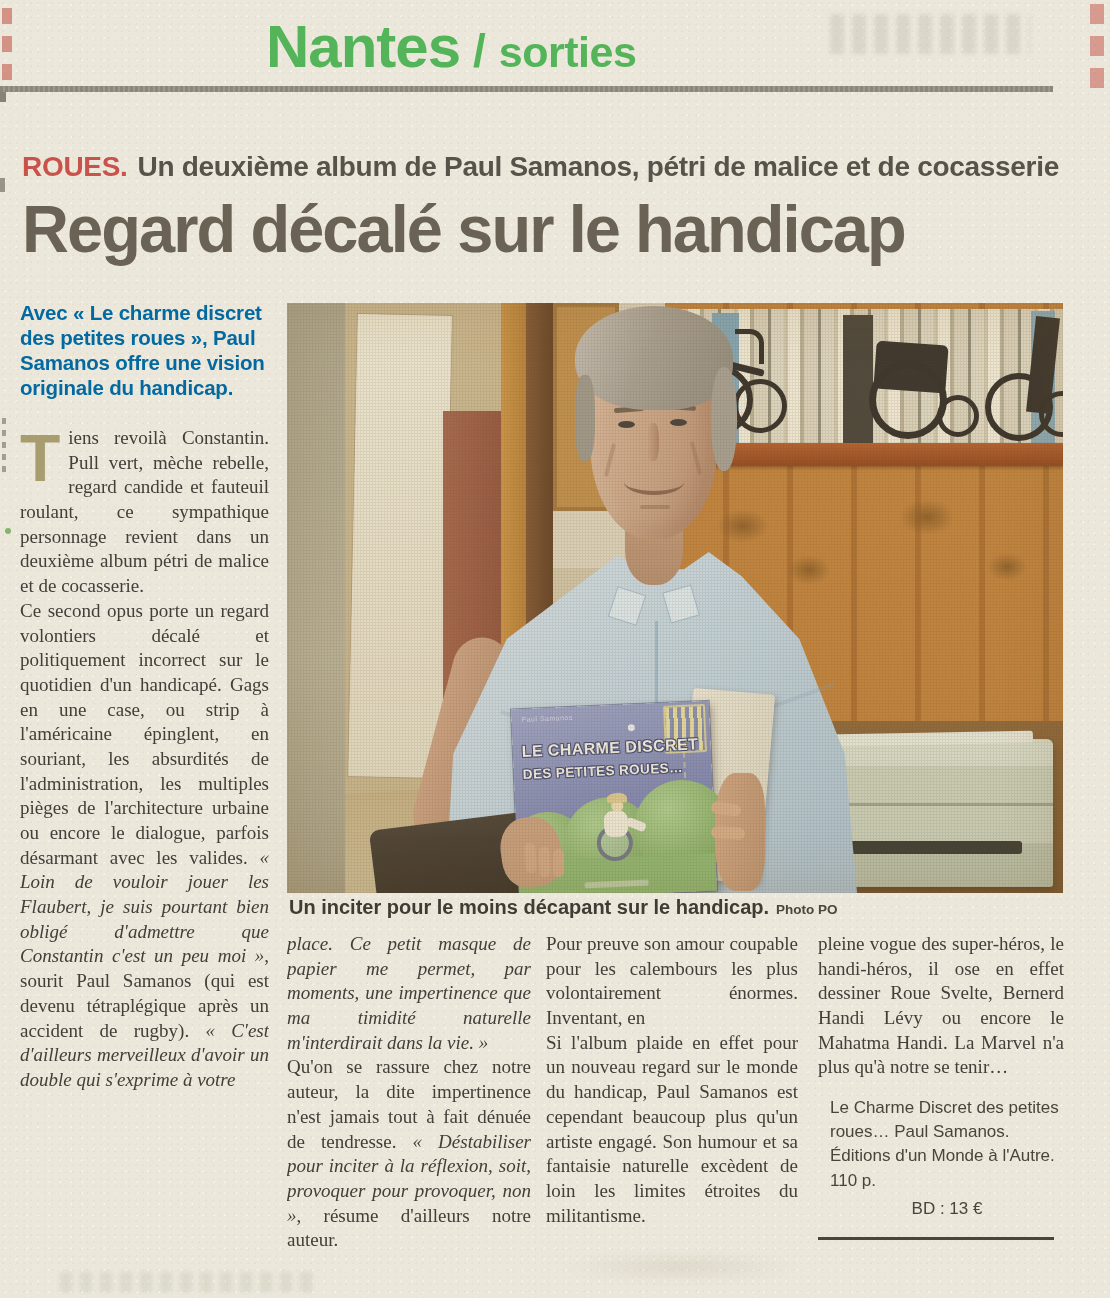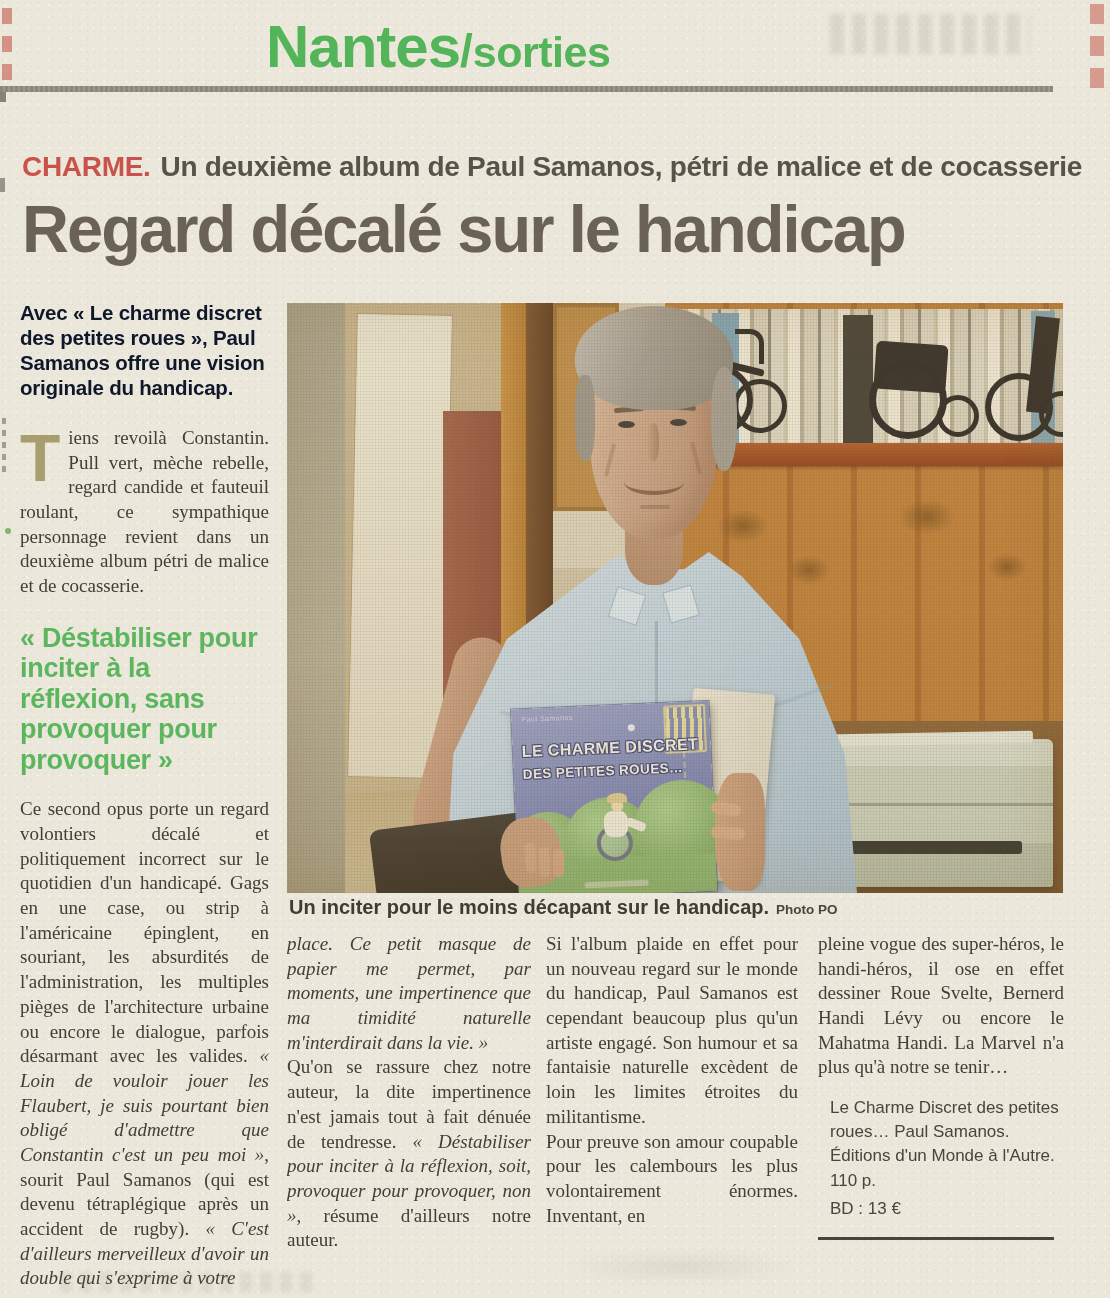--- a/index.html
+++ b/index.html
@@ -4,21 +4,21 @@
 <style>
   html,body{margin:0;padding:0;}
   .page{position:relative;width:1110px;height:1298px;background:#ebe7db;overflow:hidden;
         font-family:"Liberation Sans",sans-serif;color:#44403a;}
   .page::before{content:"";position:absolute;inset:0;z-index:0;pointer-events:none;
         background-image:radial-gradient(rgba(120,110,90,.06) 1px,transparent 1px),
                          radial-gradient(rgba(255,255,255,.5) 1px,transparent 1px);
         background-size:7px 7px,11px 11px;}
 
   
-  .section-head{position:absolute;left:266px;top:12px;display:flex;align-items:baseline;
+  .section-head{position:absolute;left:266px;top:12px;display:flex;align-items:baseline;gap:13px;
         color:#53b459;z-index:2;}
   .section-city{font-size:60px;font-weight:bold;letter-spacing:-1px;}
   .section-sep{font-size:46px;font-weight:bold;}
   .section-cat{font-size:43px;font-weight:bold;letter-spacing:-.5px;}
   .head-rule{position:absolute;left:0;top:86px;width:1053px;height:6px;z-index:2;
         background:repeating-linear-gradient(90deg,#8d8779 0 3px,#9e988a 3px 5px);}
 
   
   .kicker{position:absolute;left:22px;top:151px;width:1070px;font-size:28px;font-weight:bold;
         color:#57534a;letter-spacing:-.3px;z-index:2;}
@@ -26,36 +26,36 @@
   .headline{position:absolute;left:22px;top:190px;width:1090px;margin:0;font-size:67px;
         font-weight:bold;color:#6a6355;letter-spacing:-2px;transform:scaleX(.97);
         transform-origin:left;z-index:2;}
 
   
   .col{position:absolute;z-index:2;}
   .col1{left:20px;top:300px;width:249px;height:998px;overflow:hidden;}
   .col2{left:287px;top:932px;width:244px;height:366px;overflow:hidden;}
   .col3{left:546px;top:932px;width:252px;height:366px;overflow:hidden;}
   .col4{left:818px;top:932px;width:246px;height:366px;overflow:hidden;}
-  .lead{margin:0 0 26px 0;font-size:20.5px;line-height:1.22;font-weight:bold;color:#0f172a;
+  .lead{margin:0 0 26px 0;font-size:20.5px;line-height:1.22;font-weight:bold;color:#0369a1;
         letter-spacing:-.2px;}
   .body{margin:0;font-family:"Liberation Serif",serif;font-size:19px;line-height:1.3;
         text-align:justify;color:#423e38;}
   .body + .body{margin-top:0;}
   .it{font-style:italic;}
   .dropcap{float:left;font-family:"Liberation Sans",sans-serif;font-weight:bold;font-size:66px;
         line-height:.84;color:#a79d6f;margin:5px 8px 0 0;}
   .green-subhead{margin:24px 0 22px 0;font-size:27px;line-height:1.13;font-weight:bold;
         color:#5bb65e;letter-spacing:-.3px;}
   .col-subhead{margin:2px 0 4px 0;font-size:21px;font-weight:bold;color:#3c3831;
         font-family:"Liberation Sans",sans-serif;}
   .refblock{margin-top:16px;font-size:17px;line-height:1.42;color:#4a453c;
         font-family:"Liberation Sans",sans-serif;}
   .ref-text{margin:0;padding-left:12px;}
-  .ref-price{margin:4px 0 16px 0;}
+  .ref-price{margin:4px 0 16px 0;text-align:center;}
   .ref-rule{margin-top:13px;width:236px;border-top:3px solid #4a453c;}
 
   
   .photo-caption{position:absolute;left:289px;top:896px;width:776px;font-size:20px;
         font-weight:bold;color:#403b33;z-index:2;}
   .photo-credit{font-size:13.5px;margin-left:7px;color:#4a453d;}
 
   
   .photo{position:absolute;left:287px;top:303px;width:776px;height:590px;overflow:hidden;
         background:#c6b691;box-shadow:inset 0 0 0 1px rgba(80,65,45,.4);z-index:1;}
@@ -229,28 +229,27 @@
   <div class="art" id="artGhostC"></div>
 
   <div class="section-head">
     <span class="section-city">Nantes</span>
     <span class="section-sep">/</span>
     <span class="section-cat">sorties</span>
   </div>
   <div class="head-rule"></div>
 
   <div class="kicker">
-    <span class="kicker-label">CHARME.</span><span>Un deuxième album de Paul Samanos, pétri de malice et de cocasserie</span>
+    <span class="kicker-label">ROUES.</span><span>Un deuxième album de Paul Samanos, pétri de malice et de cocasserie</span>
   </div>
   <h1 class="headline">Regard décalé sur le handicap</h1>
 
   <div class="col col1">
     <p class="lead">Avec « Le charme discret des petites roues », Paul Samanos offre une vision originale du handicap.</p>
     <p class="body"><span class="dropcap">T</span><span>iens revoilà Constantin. Pull vert, mèche rebelle, regard candide et fauteuil roulant, ce sympathique personnage revient dans un deuxième album pétri de malice et de cocasserie.</span></p>
-    <h2 class="green-subhead">« Déstabiliser pour inciter à la réflexion, sans provoquer pour provoquer »</h2>
     <p class="body"><span>Ce second opus porte un regard volontiers décalé et politiquement incorrect sur le quotidien d'un handicapé. Gags en une case, ou strip à l'américaine épinglent, en souriant, les absurdités de l'administration, les multiples pièges de l'architecture urbaine ou encore le dialogue, parfois désarmant avec les valides. </span><span class="it">« Loin de vouloir jouer les Flaubert, je suis pourtant bien obligé d'admettre que Constantin c'est un peu moi »</span><span>, sourit Paul Samanos (qui est devenu tétraplégique après un accident de rugby). </span><span class="it">« C'est d'ailleurs merveilleux d'avoir un double qui s'exprime à votre</span></p>
   </div>
 
   <figure class="photo" style="margin:0">
     <div class="ph" id="wallL"></div>
     <div class="ph" id="wallB"></div>
     <div class="ph" id="doorW"></div>
     <div class="ph" id="knobW"></div>
     <div class="ph" id="doorR"></div>
     <div class="ph" id="knobR"></div>
@@ -349,22 +348,22 @@
   <div class="photo-caption">
     <span>Un inciter pour le moins décapant sur le handicap.</span><span class="photo-credit">Photo PO</span>
   </div>
 
   <div class="col col2">
     <p class="body"><span class="it">place. Ce petit masque de papier me permet, par moments, une impertinence que ma timidité naturelle m'interdirait dans la vie. »</span></p>
     <p class="body"><span>Qu'on se rassure chez notre auteur, la dite impertinence n'est jamais tout à fait dénuée de tendresse. </span><span class="it">« Déstabiliser pour inciter à la réflexion, soit, provoquer pour provoquer, non »</span><span>, résume d'ailleurs notre auteur.</span></p>
   </div>
 
   <div class="col col3">
+    <p class="body">Pour preuve son amour coupable pour les calembours les plus volontairement énormes. Inventant, en</p>
     <p class="body">Si l'album plaide en effet pour un nouveau regard sur le monde du handicap, Paul Samanos est cependant beaucoup plus qu'un artiste engagé. Son humour et sa fantaisie naturelle excèdent de loin les limites étroites du militantisme.</p>
-    <p class="body">Pour preuve son amour coupable pour les calembours les plus volontairement énormes. Inventant, en</p>
   </div>
 
   <div class="col col4">
     <p class="body">pleine vogue des super-héros, le handi-héros, il ose en effet dessiner Roue Svelte, Bernerd Handi Lévy ou encore le Mahatma Handi. La Marvel n'a plus qu'à notre se tenir…</p>
     <div class="refblock">
       <p class="ref-text">Le Charme Discret des petites roues… Paul Samanos. Éditions d'un Monde à l'Autre. 110 p.</p>
       <p class="ref-text ref-price">BD : 13 €</p>
       <div class="ref-rule"></div>
     </div>
   </div>

